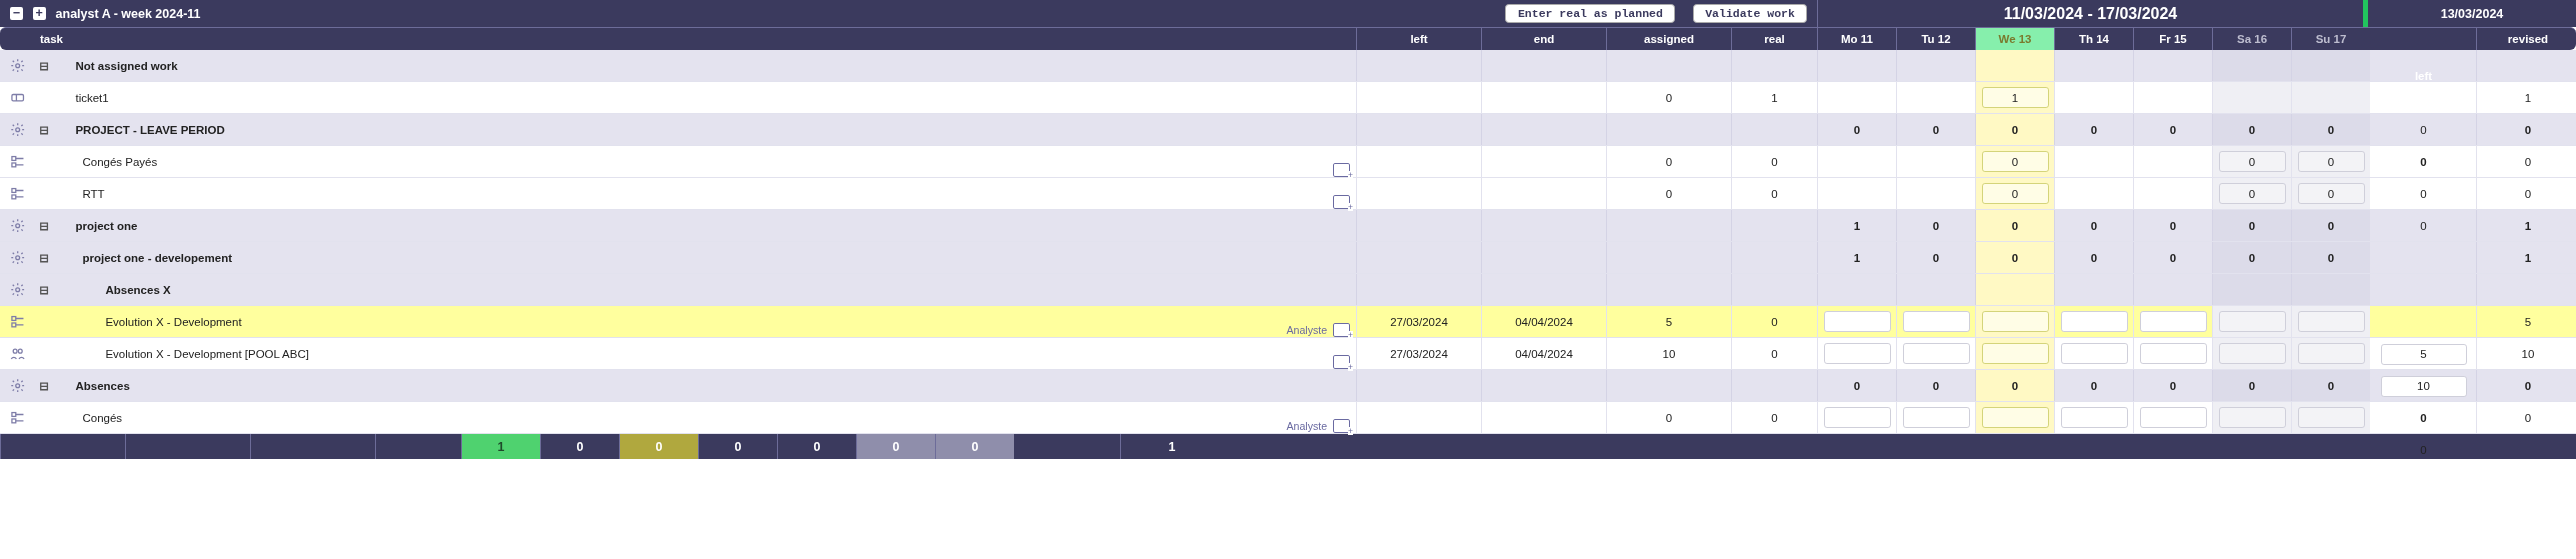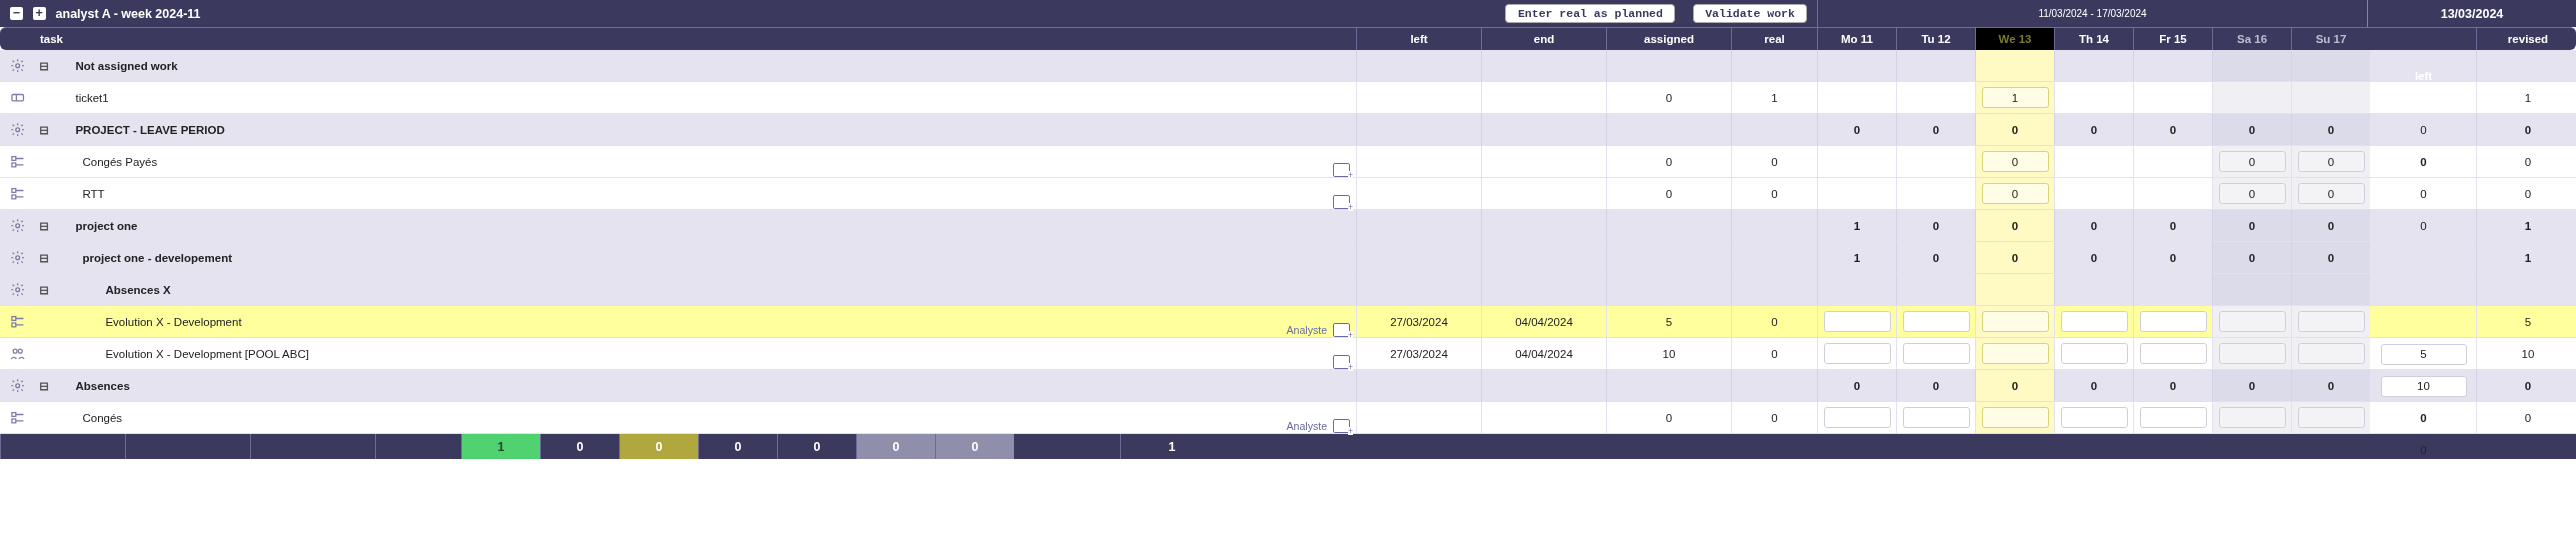--- a/index.html
+++ b/index.html
@@ -31,26 +31,26 @@
     display: flex;
     align-items: center;
     gap: 17.3px;
     padding: 0 9.6px;
     flex: 0 0 461px;
     justify-content: flex-end;
   }
   .topbar .daterange {
     flex: 0 0 551px;
     border-left: 1px solid #6d6c99;
-    border-right: 1px solid #22c55e;
+    border-right: 5px solid #22c55e;
     display: flex;
     align-items: center;
     justify-content: center;
-    font-weight: normal;
-    font-size: 10px;
+    font-weight: bold;
+    font-size: 16px;
   }
   .topbar .today {
     flex: 1;
     display: flex;
     align-items: center;
     justify-content: center;
     font-weight: bold;
     font-size: 12.5px;
   }
   .btn {
@@ -103,21 +103,21 @@
     align-items: center;
     justify-content: center;
   }
   .w-start { flex: 0 0 125px; }
   .w-end   { flex: 0 0 125px; }
   .w-assigned { flex: 0 0 125px; }
   .w-real  { flex: 0 0 86px; }
   .w-day   { flex: 0 0 79px; }
   .w-left  { flex: 0 0 106px; margin-top: 48px; }
   .w-rev   { flex: 0 0 103px; }
-  .today-col-hdr { background: #000000; color: #7a7a2d; }
+  .today-col-hdr { background: #86efac; color: #7a7a2d; }
   .wkend-hdr { color: #bdbdcf; }
 
   
   .row {
     display: flex;
     align-items: stretch;
     height: 32px;
     border-bottom: 1px solid #e2e2ee;
   }
   .row.summary { background: #e4e3ef; font-weight: bold; }

